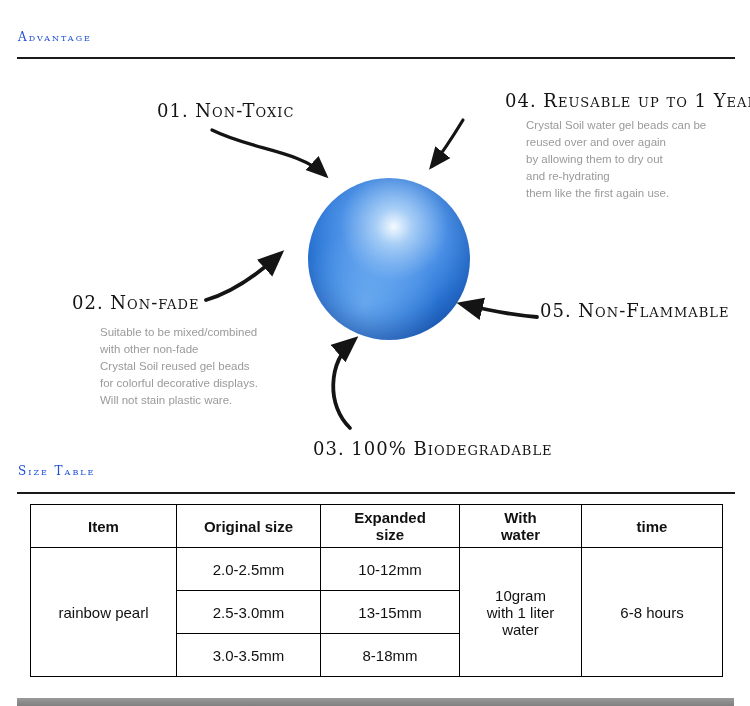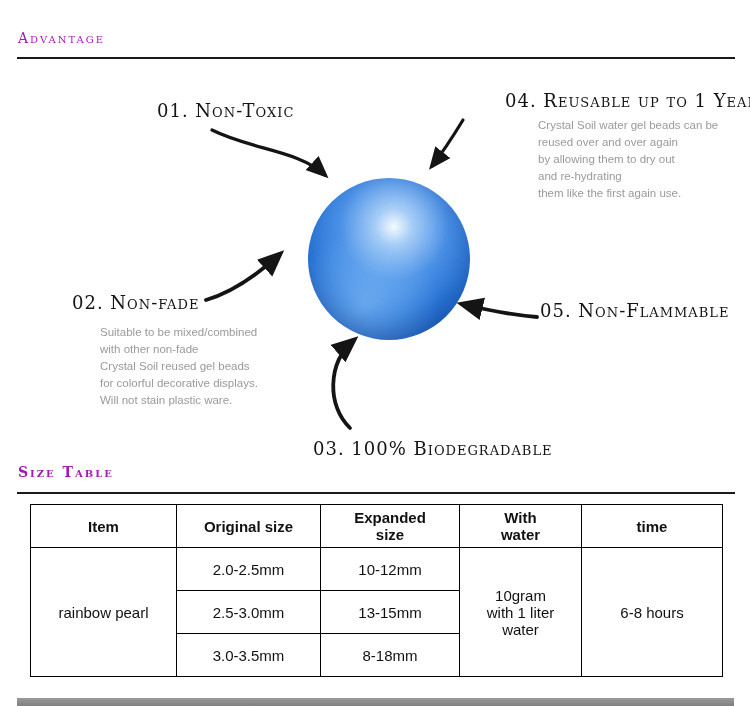--- a/index.html
+++ b/index.html
@@ -3,23 +3,23 @@
 <meta charset="utf-8">
 <style>
   html,body{margin:0;padding:0;background:#fff;}
   body{font-family:"Liberation Sans",sans-serif;color:#111;}
   .page{position:relative;width:750px;height:706px;background:#fff;overflow:hidden;}
 
   .script-heading{
     position:absolute;
     font-family:"DejaVu Serif",serif;
     font-variant:small-caps;
-    font-size:14px;
+    font-size:12px;
     letter-spacing:2px;
-    color:#a21caf;
+    color:#1d4ed8;
   }
   .divider{
     position:absolute;
     height:0;
     border-top:2px solid #1a1a1a;
   }
 
   .adv-label{
     position:absolute;
     font-family:"DejaVu Serif",serif;
@@ -80,21 +80,21 @@
 <body>
 
 <div class="page">
 
   <div class="script-heading" style="left:18px;top:30px;">Advantage</div>
   <div class="divider" style="left:17px;top:57px;width:718px;"></div>
 
   <div class="adv-label" style="left:110px;top:100px;margin-left:47px;">01. Non-Toxic</div>
 
   <div class="adv-label" style="left:505px;top:90px;">04. Reusable up to 1 Years</div>
-  <div class="adv-desc" style="left:538px;top:117px;">
+  <div class="adv-desc" style="left:526px;top:117px;">
     <div>Crystal Soil water gel beads can be</div>
     <div>reused over and over again</div>
     <div>by allowing them to dry out</div>
     <div>and re-hydrating</div>
     <div>them like the first again use.</div>
   </div>
 
   <div class="adv-label" style="left:72px;top:292px;">02. Non-fade</div>
   <div class="adv-desc" style="left:100px;top:324px;">
     <div>Suitable to be mixed/combined</div>
@@ -116,21 +116,21 @@
         <path d="M0,0 L7,3 L0,6 Z" fill="#141414"></path>
       </marker>
     </defs>
     <path class="arr" stroke-width="3.2" d="M212,130 C252,150 298,150 325,175"></path>
     <path class="arr" stroke-width="3.2" d="M463,120 C452,138 443,152 432,166"></path>
     <path class="arr" stroke-width="3.8" d="M206,300 C233,292 256,276 280,254"></path>
     <path class="arr" stroke-width="3.8" d="M537,317 C510,315 487,310 462,304"></path>
     <path class="arr" stroke-width="3.8" d="M350,428 C327,406 327,363 354,340"></path>
   </svg>
 
-  <div class="script-heading" style="left:18px;top:464px;font-weight:bold;">Size Table</div>
+  <div class="script-heading" style="left:18px;top:464px;">Size Table</div>
   <div class="divider" style="left:17px;top:492px;width:718px;"></div>
 
   <table class="size-table">
     <colgroup>
       <col style="width:146px">
         <col style="width:144px">
         <col style="width:139px">
       <col style="width:122px">
         <col style="width:141px">
     </colgroup>

